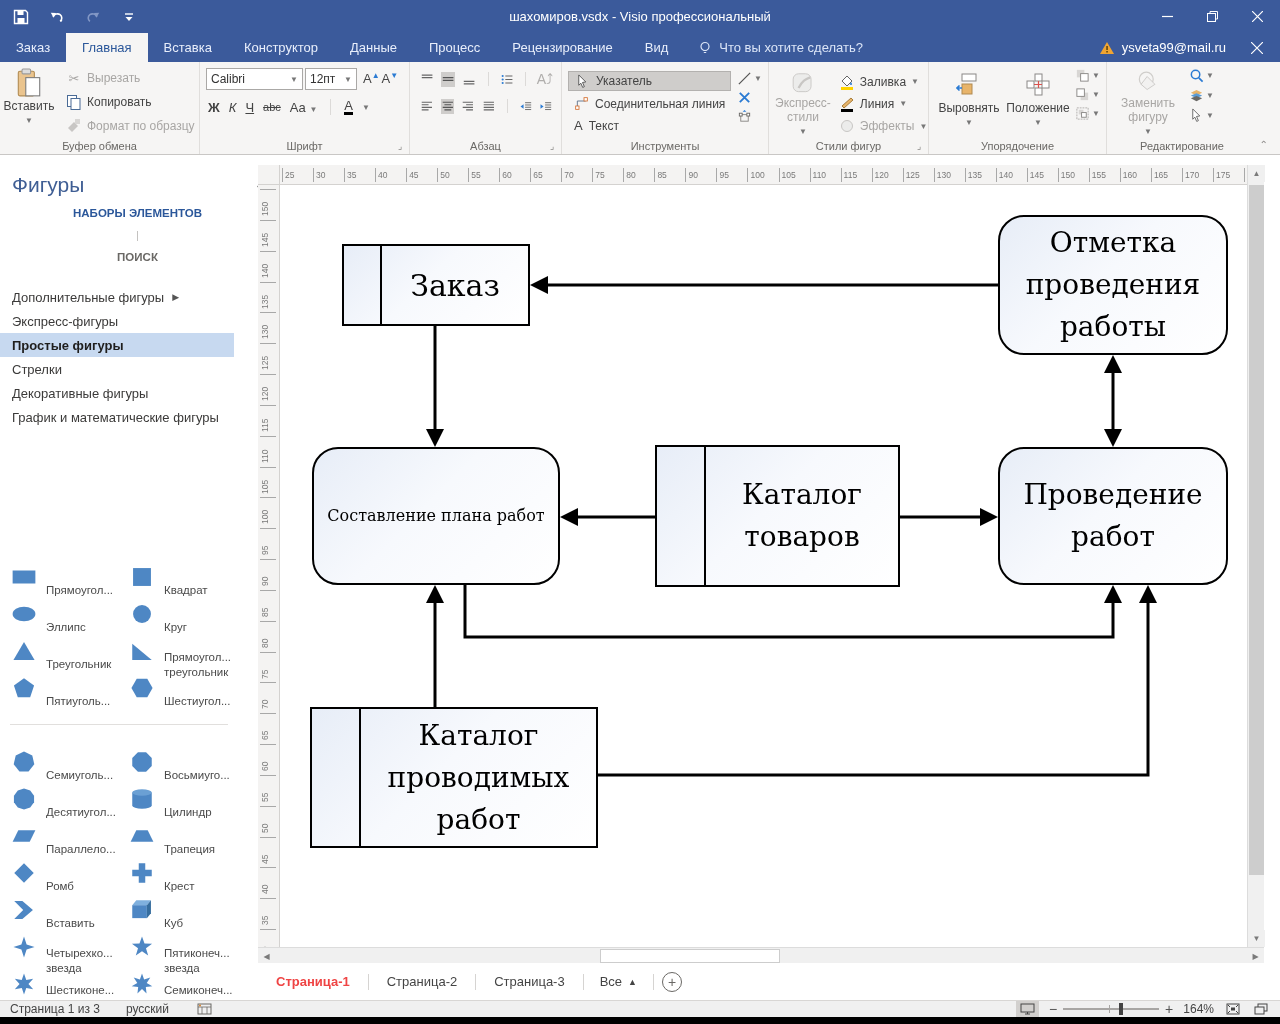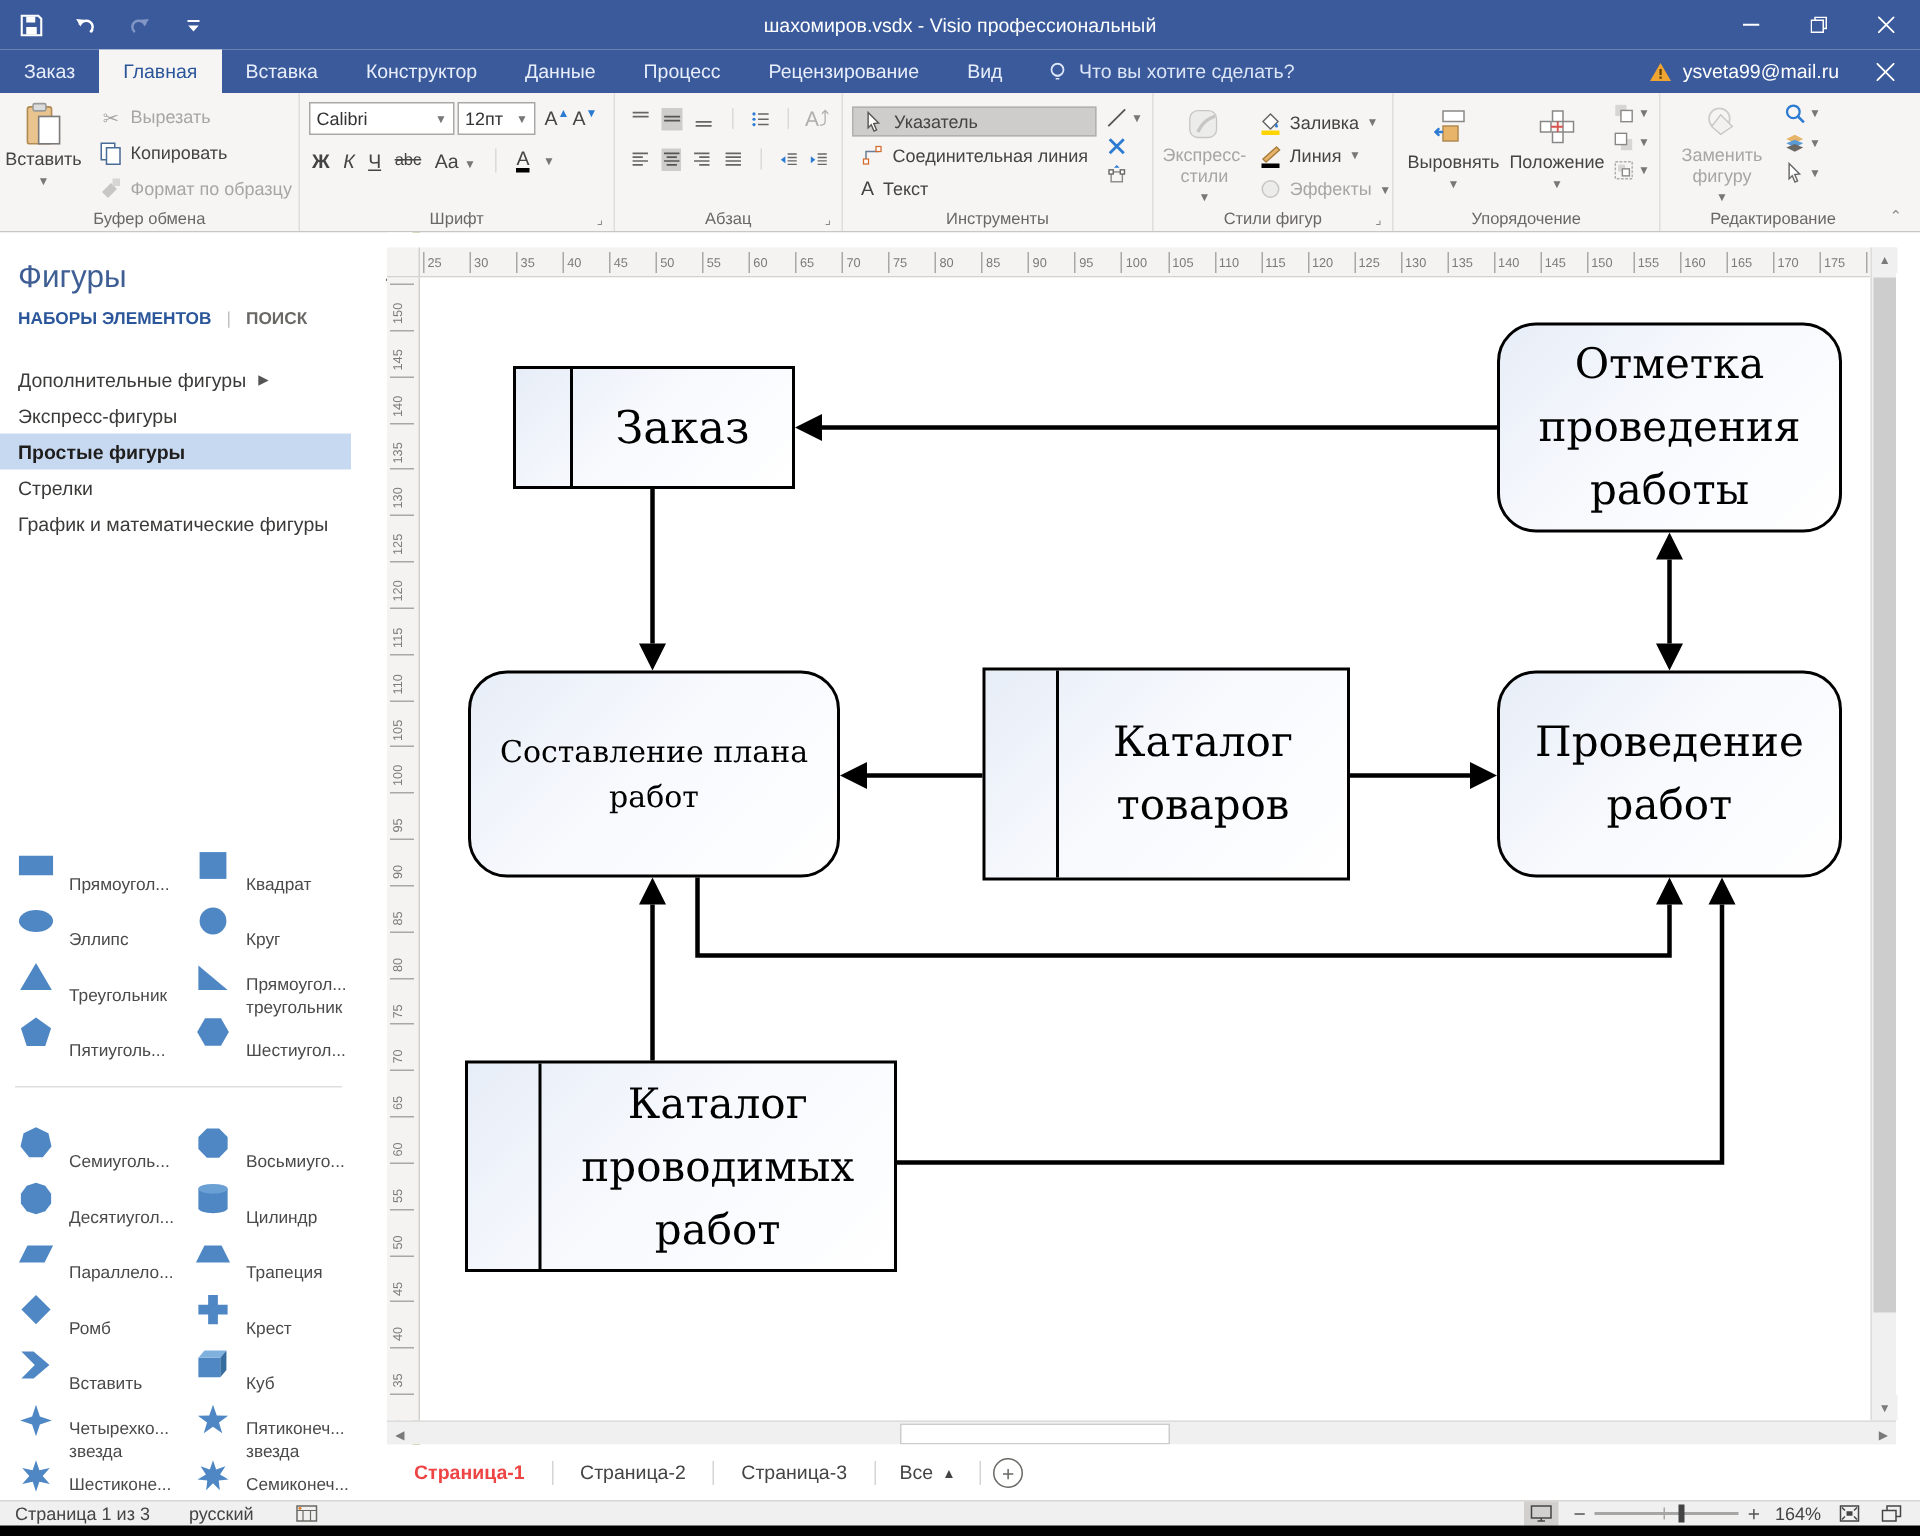--- a/index.html
+++ b/index.html
@@ -45,21 +45,21 @@
   .fontletters { font-size:13px; color:#444; }
   .toolbtn { display:flex; align-items:center; gap:6px; height:22px; padding:0 6px; font-size:12px; color:#444; white-space:nowrap; }
   .toolbtn.selected { background:#cfcdcb; border:1px solid #b3b1af; }
   .minisvg { width:15px; height:15px; }
   .vsep { width:1px; background:#dcdad8; margin:3px 4px; }
 
   
   .shapes-panel { position:absolute; left:0; top:155px; width:280px; height:845px; background:#fff; border-right:5px solid #4d7c0f; overflow:hidden; }
   .sp-title { display:flex; justify-content:space-between; align-items:center; padding:18px 14px 4px 12px; color:#3f5e94; font-size:21px; }
   .sp-collapse { color:#666; font-size:13px; }
-  .sp-tabs { display:flex; align-items:center; gap:10px; padding:6px 12px 10px 12px; font-size:11.5px; font-weight:bold; }
+  .sp-tabs { display:flex; align-items:center; gap:10px; padding:6px 12px 10px 12px; font-size:11.5px; font-weight:bold;flex-direction:column; }
   .sp-tab-active { color:#2b579a; }
   .sp-tab-idle { color:#6a6865; font-weight:bold; }
   .sp-tabsep { color:#c0bebc; font-weight:normal; }
   .sp-cats { padding-top:12px; }
   .sp-cat { height:24px; display:flex; align-items:center; gap:8px; padding:0 12px; font-size:13px; color:#3b3a39; white-space:nowrap; }
   .sp-cat.selected { background:#c7d9f0; font-weight:bold; color:#1f1e1d; width:234px; }
   .sp-cat .arr { font-size:9px; color:#555; }
   .sp-gallery { position:absolute; left:0; top:395px; width:250px; bottom:0; padding:8px 0 0 10px; display:grid; grid-template-columns:118px 118px; grid-auto-rows:37px; align-items:center; }
   .g-item { display:flex; align-items:center; gap:8px; overflow:hidden; }
   .g-item svg { width:28px; height:26px; flex:0 0 auto; }
@@ -514,20 +514,23 @@
           <span class="arr">▶</span>
         </div>
         <div class="sp-cat">
           <span>Экспресс-фигуры</span>
         </div>
         <div class="sp-cat selected">
           <span>Простые фигуры</span>
         </div>
         <div class="sp-cat">
           <span>Стрелки</span>
+        </div>
+        <div class="sp-cat">
+          <span>Декоративные фигуры</span>
         </div>
         <div class="sp-cat">
           <span>График и математические фигуры</span>
         </div>
       </div>
     <div class="sp-gallery" id="gallery-host">
         <div class="g-item">
           <svg viewBox="0 0 32 32">
             <g fill="#4e87c4">
               <rect x="2" y="8" width="28" height="16"></rect>
@@ -856,21 +859,21 @@
 
     <div class="node" style="left:62px; top:59px; width:188px; height:82px; font-size:30px;">
       <div class="divider" style="left:36px"></div>
       <div class="lblzone" style="left:38px">Заказ</div>
     </div>
 
     <div class="node rounded" style="left:718px; top:30px; width:230px; height:140px; font-size:28px;">
       <div class="lbl">Отметка проведения работы</div>
     </div>
 
-    <div class="node rounded" style="left:32px; top:262px; width:248px; height:138px; font-size:20px;">
+    <div class="node rounded" style="left:32px; top:262px; width:248px; height:138px; font-size:16px;">
       <div class="lbl">Составление плана работ</div>
     </div>
 
     <div class="node" style="left:375px; top:260px; width:245px; height:142px; font-size:28px;">
       <div class="divider" style="left:47px"></div>
       <div class="lblzone" style="left:49px">Каталог товаров</div>
     </div>
 
     <div class="node rounded" style="left:718px; top:262px; width:230px; height:138px; font-size:28px;">
       <div class="lbl">Проведение работ</div>

